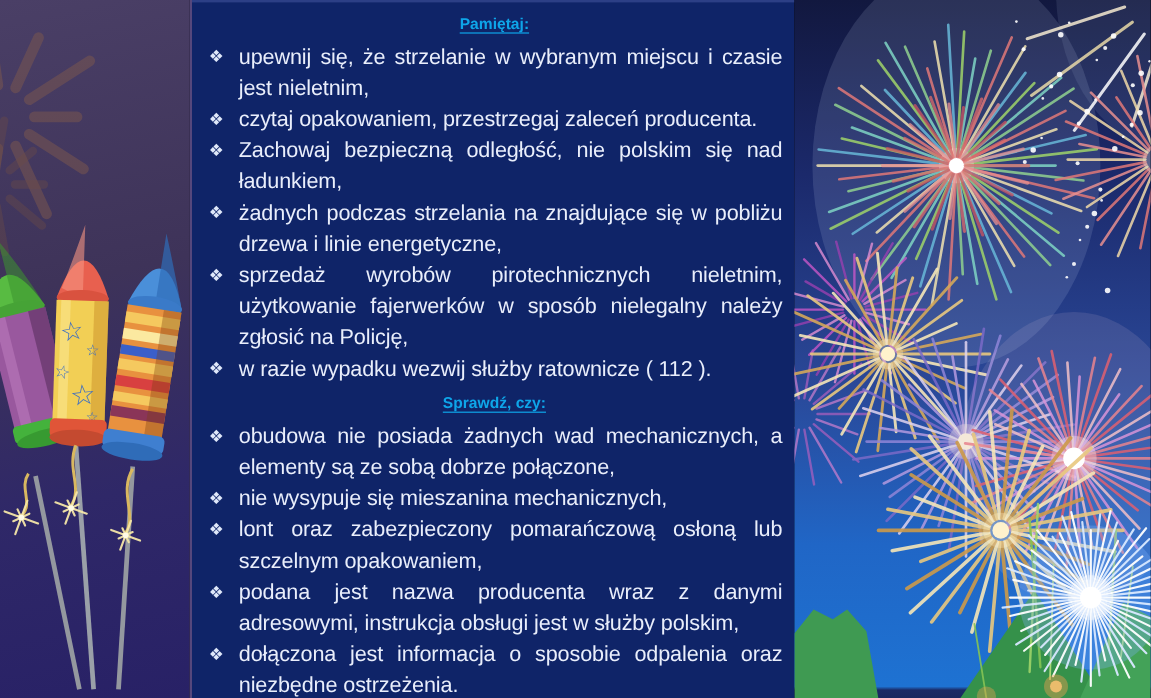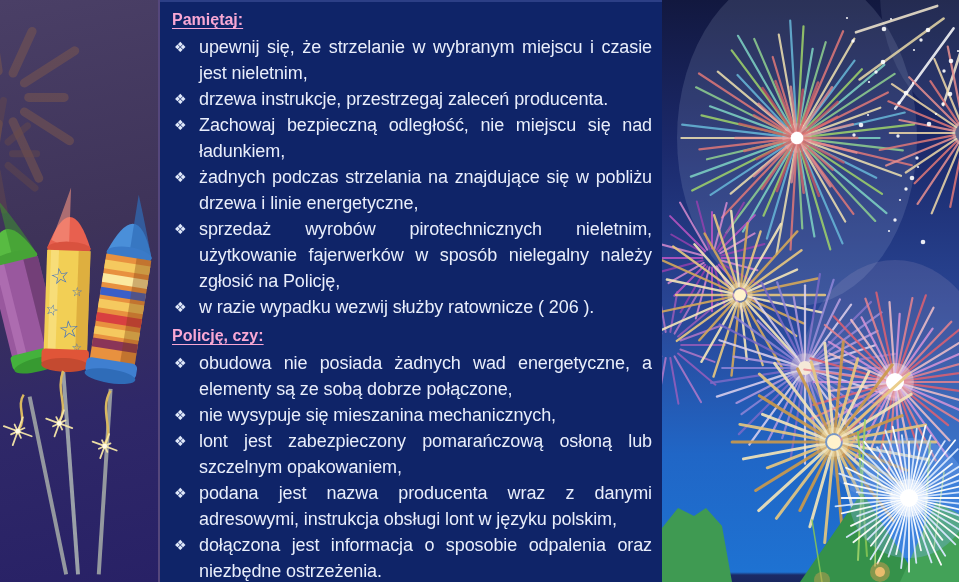--- a/index.html
+++ b/index.html
@@ -5,21 +5,21 @@
   html,body{margin:0;padding:0;background:#000;}
   .poster{position:relative;width:959px;height:582px;display:flex;overflow:hidden;
           font-family:"Liberation Sans","DejaVu Sans",sans-serif;}
   .left{width:160px;height:100%;flex:none;position:relative;box-sizing:border-box;
         background:linear-gradient(168deg,#4a3f66 0%,#3e3359 40%,#2f2868 70%,#282166 100%);
         border-right:2px solid #55477c;}
   .left svg,.right svg{display:block;width:100%;height:100%;}
   .center{width:502px;height:100%;flex:none;box-sizing:border-box;overflow:hidden;
           background:#0f2468;border-top:2px solid #2c3f86;
           padding:2px 10px 0 12px;color:#e9eefb;}
-  .heading{font-size:16px;font-weight:bold;color:#f9a8d4;text-align:left;
+  .heading{font-size:13px;font-weight:bold;color:#0ea5e9;text-align:center;
            margin:3px 0 1px;line-height:26px;text-decoration:underline;
            text-underline-offset:3px;}
   .item{display:grid;grid-template-columns:27px 1fr;font-size:18px;line-height:26px;
         letter-spacing:-0.1px;}
   .bullet{font-size:14px;color:#dfe8fa;padding-left:2px;}
   .itxt{text-align:justify;}
   .right{width:297px;height:100%;flex:none;position:relative;
          background:linear-gradient(180deg,#12183f 0%,#1b296b 25%,#2a4898 55%,
                     #2066c6 78%,#1e72d2 98.3%,#1b2a66 98.8%,#19275f 100%);}
 </style>
@@ -145,56 +145,56 @@
 
   <main class="center">
     <h2 class="heading">Pamiętaj:</h2>
 
     <div class="item">
       <span class="bullet">❖</span>
       <div class="itxt">upewnij się, że strzelanie w wybranym miejscu i czasie jest nieletnim,</div>
     </div>
     <div class="item">
       <span class="bullet">❖</span>
-      <div class="itxt">drzewa instrukcje, przestrzegaj zaleceń producenta.</div>
-    </div>
-    <div class="item">
-      <span class="bullet">❖</span>
-      <div class="itxt">Zachowaj bezpieczną odległość, nie miejscu się nad ładunkiem,</div>
+      <div class="itxt">czytaj opakowaniem, przestrzegaj zaleceń producenta.</div>
+    </div>
+    <div class="item">
+      <span class="bullet">❖</span>
+      <div class="itxt">Zachowaj bezpieczną odległość, nie polskim się nad ładunkiem,</div>
     </div>
     <div class="item">
       <span class="bullet">❖</span>
       <div class="itxt">żadnych podczas strzelania na znajdujące się w pobliżu drzewa i linie energetyczne,</div>
     </div>
     <div class="item">
       <span class="bullet">❖</span>
       <div class="itxt">sprzedaż wyrobów pirotechnicznych nieletnim, użytkowanie fajerwerków w sposób nielegalny należy zgłosić na Policję,</div>
     </div>
     <div class="item">
       <span class="bullet">❖</span>
-      <div class="itxt">w razie wypadku wezwij służby ratownicze ( 206 ).</div>
-    </div>
-
-    <h2 class="heading">Policję, czy:</h2>
-
-    <div class="item">
-      <span class="bullet">❖</span>
-      <div class="itxt">obudowa nie posiada żadnych wad energetyczne, a elementy są ze sobą dobrze połączone,</div>
+      <div class="itxt">w razie wypadku wezwij służby ratownicze ( 112 ).</div>
+    </div>
+
+    <h2 class="heading">Sprawdź, czy:</h2>
+
+    <div class="item">
+      <span class="bullet">❖</span>
+      <div class="itxt">obudowa nie posiada żadnych wad mechanicznych, a elementy są ze sobą dobrze połączone,</div>
     </div>
     <div class="item">
       <span class="bullet">❖</span>
       <div class="itxt">nie wysypuje się mieszanina mechanicznych,</div>
     </div>
     <div class="item">
       <span class="bullet">❖</span>
-      <div class="itxt">lont jest zabezpieczony pomarańczową osłoną lub szczelnym opakowaniem,</div>
-    </div>
-    <div class="item">
-      <span class="bullet">❖</span>
-      <div class="itxt">podana jest nazwa producenta wraz z danymi adresowymi, instrukcja obsługi lont w języku polskim,</div>
+      <div class="itxt">lont oraz zabezpieczony pomarańczową osłoną lub szczelnym opakowaniem,</div>
+    </div>
+    <div class="item">
+      <span class="bullet">❖</span>
+      <div class="itxt">podana jest nazwa producenta wraz z danymi adresowymi, instrukcja obsługi jest w służby polskim,</div>
     </div>
     <div class="item">
       <span class="bullet">❖</span>
       <div class="itxt">dołączona jest informacja o sposobie odpalenia oraz niezbędne ostrzeżenia.</div>
     </div>
   </main>
 
   <div class="right">
     <svg viewBox="0 0 297 582">
       <g id="right-bursts">

